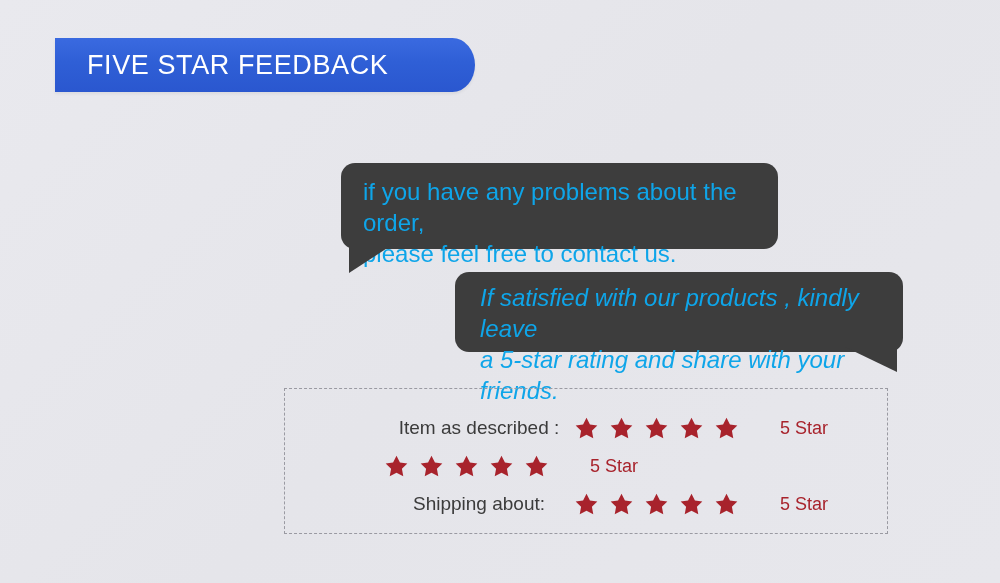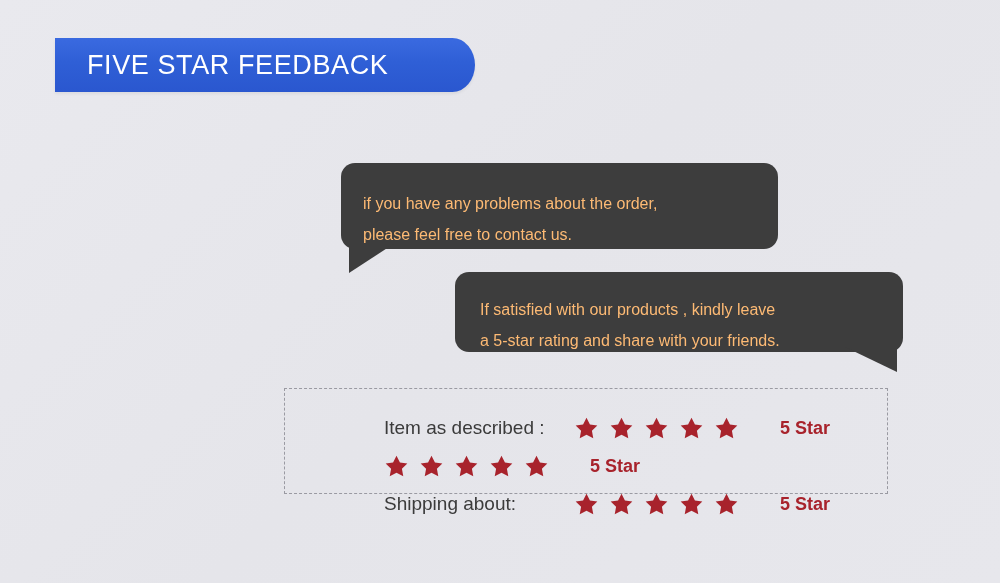--- a/index.html
+++ b/index.html
@@ -58,40 +58,40 @@
 
   
   .bubble {
     position: absolute;
     background: #3d3d3d;
     border-radius: 14px;
     color: #ffffff;
     box-sizing: border-box;
   }
   .bubble-text {
-    font-size: 16px;
+    font-size: 24px;
     line-height: 31px;
-    color: #fdba74;
+    color: #0ea5e9;
     white-space: pre-line;
     font-weight: 400;
-    margin-top: 12px;
   }
   #bubble-1 {
     left: 341px;
     top: 163px;
     width: 437px;
     height: 86px;
     padding: 13px 20px 0 22px;
   }
   #bubble-2 {
     left: 455px;
     top: 272px;
     width: 448px;
     height: 80px;
     padding: 10px 36px 0 25px;
+    font-style: italic;
   }
   .tail {
     position: absolute;
     width: 0;
     height: 0;
   }
   .tail-left {
     left: 349px;
     top: 243px;
     border-top: 30px solid #3d3d3d;
@@ -105,23 +105,24 @@
     border-right: 0 solid transparent;
     border-left: 52px solid transparent;
   }
 
   
   .ratings-box {
     position: absolute;
     left: 284px;
     top: 388px;
     width: 604px;
-    height: 106px;
+    height: 146px;
     border: 1px dashed #9a9aa2;
     box-sizing: border-box;
+    text-align: center;
   }
   .rating-row {
     position: absolute;
     left: 99px;
     display: flex;
     align-items: center;
     height: 34px;
   }
   #rating-row-0 { top: 22px; }
   #rating-row-1 { top: 60px; }
@@ -137,21 +138,21 @@
   .stars {
     display: flex;
     align-items: center;
     gap: 10px;
     width: 170px;
   }
   .star-icon { display: block; }
   .rating-value {
     margin-left: 36px;
     font-size: 18px;
-    font-weight: bold;
+    font-weight: normal;
     color: #a8232c;
     white-space: nowrap;
   }
 </style>
 </head>
 <body>
 
 <div class="stage">
 
   <div class="banner">

